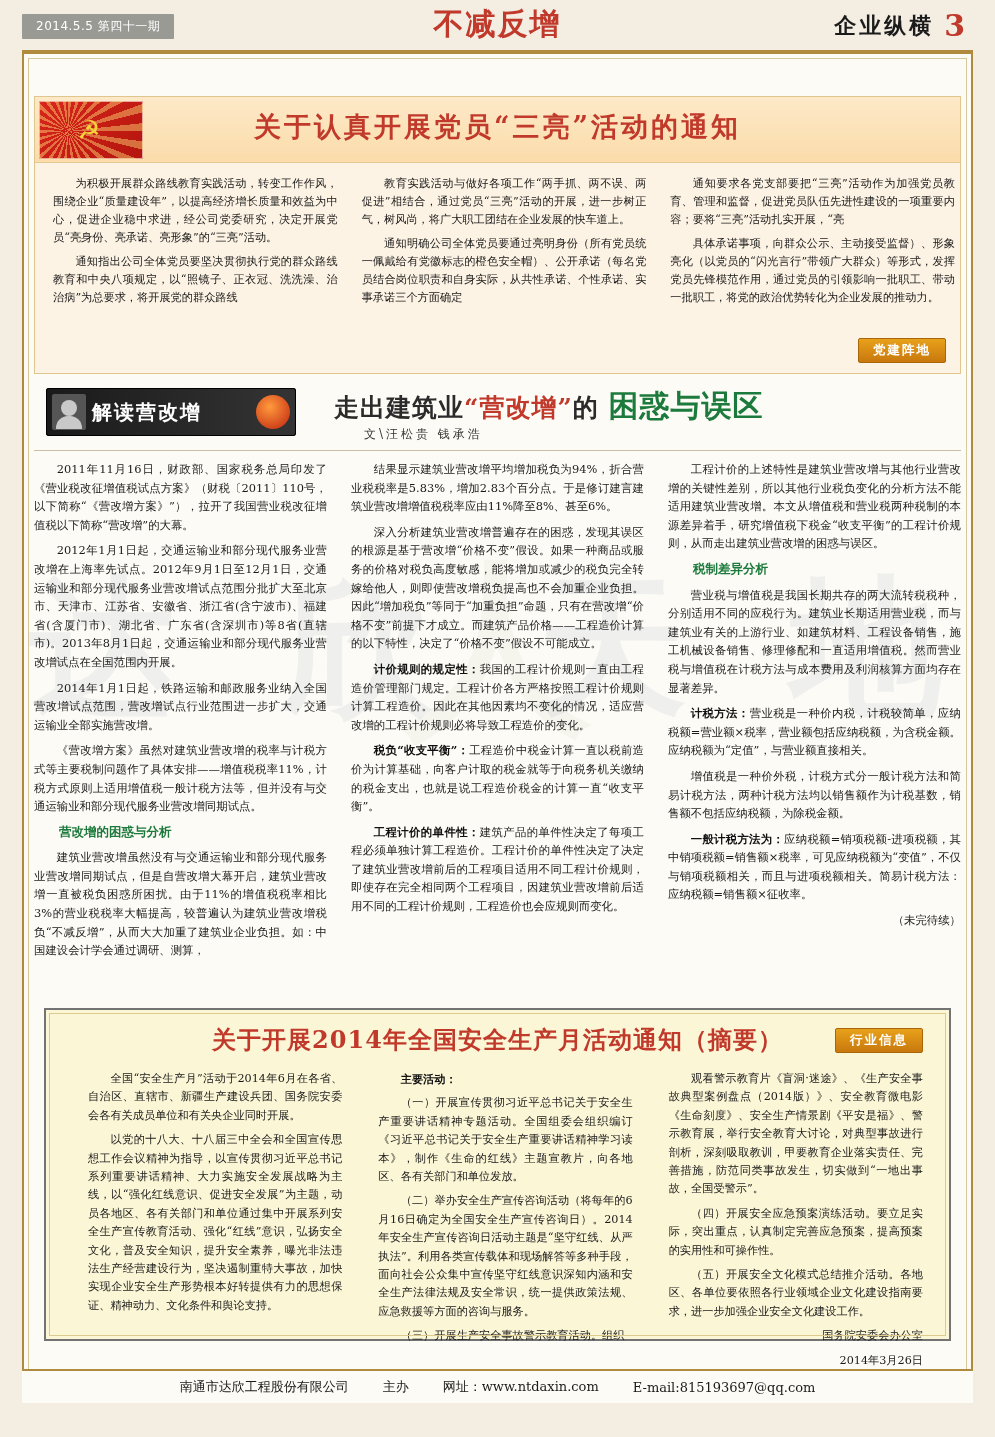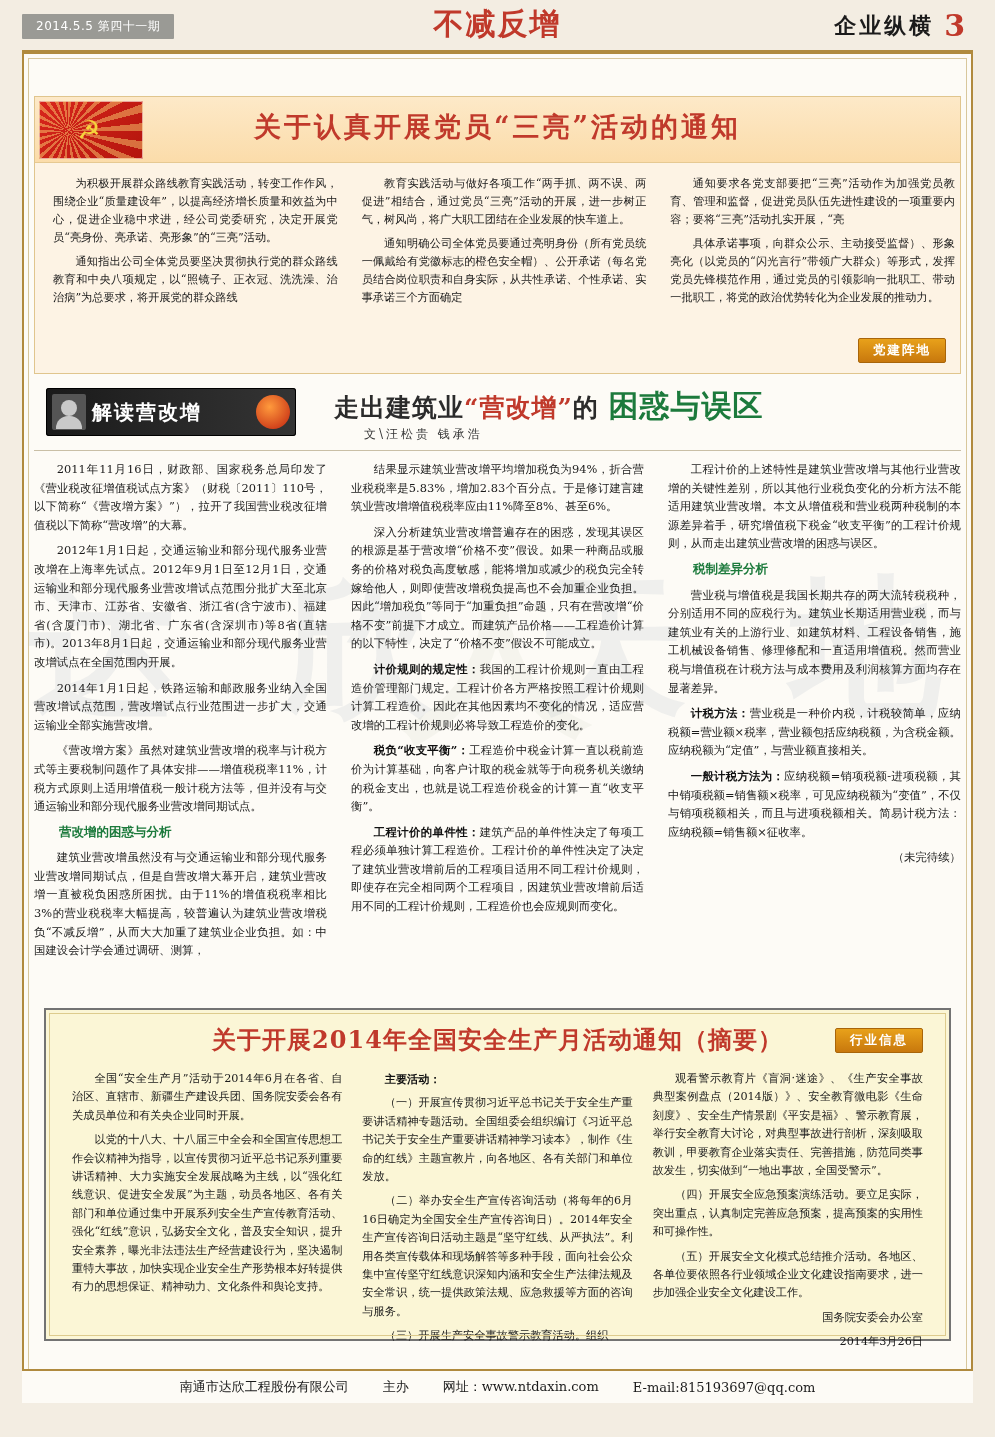--- a/index.html
+++ b/index.html
@@ -219,21 +219,21 @@
     border:1px solid #a8650a;
   }
   .art3-body{
     display:flex; gap:20px; padding:14px 26px 0 26px;
   }
   .art3-body .col{
     width:276px;
     font-family:"DejaVu Serif","Liberation Serif",serif;
     font-size:11.2px; line-height:18.4px; text-align:justify; color:#1a1a1a;
   }
-  .art3-body p{ margin:0 0 6px 0; text-indent:2em; }
+  .art3-body p{ margin:0 0 6px 16px; text-indent:2em; }
   .bold-h{ font-weight:bold; color:#111; text-indent:2em; margin:0 0 6px 0;}
 
   
   .footer{
     position:absolute; left:22px; right:22px; bottom:34px; height:34px;
     border-top:2px solid #b08a3e;
     display:flex; align-items:center; justify-content:center; gap:34px;
     font-size:13px; color:#1a1a1a;
     font-family:"DejaVu Serif","Liberation Serif",serif;
     background:#fdfbf6;
@@ -323,20 +323,21 @@
         <p><span class="inline-h">计价规则的规定性：</span><span>我国的工程计价规则一直由工程造价管理部门规定。工程计价各方严格按照工程计价规则计算工程造价。因此在其他因素均不变化的情况，适应营改增的工程计价规则必将导致工程造价的变化。</span></p>
         <p><span class="inline-h">税负“收支平衡”：</span><span>工程造价中税金计算一直以税前造价为计算基础，向客户计取的税金就等于向税务机关缴纳的税金支出，也就是说工程造价税金的计算一直“收支平衡”。</span></p>
         <p><span class="inline-h">工程计价的单件性：</span><span>建筑产品的单件性决定了每项工程必须单独计算工程造价。工程计价的单件性决定了决定了建筑业营改增前后的工程项目适用不同工程计价规则，即使存在完全相同两个工程项目，因建筑业营改增前后适用不同的工程计价规则，工程造价也会应规则而变化。</span></p>
       </div>
 
       <div class="col">
         <p>工程计价的上述特性是建筑业营改增与其他行业营改增的关键性差别，所以其他行业税负变化的分析方法不能适用建筑业营改增。本文从增值税和营业税两种税制的本源差异着手，研究增值税下税金“收支平衡”的工程计价规则，从而走出建筑业营改增的困惑与误区。</p>
         <p class="sub-h">税制差异分析</p>
         <p>营业税与增值税是我国长期共存的两大流转税税种，分别适用不同的应税行为。建筑业长期适用营业税，而与建筑业有关的上游行业、如建筑材料、工程设备销售，施工机械设备销售、修理修配和一直适用增值税。然而营业税与增值税在计税方法与成本费用及利润核算方面均存在显著差异。</p>
         <p><span class="inline-h">计税方法：</span><span>营业税是一种价内税，计税较简单，应纳税额=营业额×税率，营业额包括应纳税额，为含税金额。应纳税额为“定值”，与营业额直接相关。</span></p>
+        <p><span>增值税是一种价外税，计税方式分一般计税方法和简易计税方法，两种计税方法均以销售额作为计税基数，销售额不包括应纳税额，为除税金额。</span></p>
         <p><span class="inline-h">一般计税方法为：</span><span>应纳税额=销项税额-进项税额，其中销项税额=销售额×税率，可见应纳税额为“变值”，不仅与销项税额相关，而且与进项税额相关。简易计税方法：应纳税额=销售额×征收率。</span></p>
         <p class="sign-r">（未完待续）</p>
       </div>
     </div>
   </div>
 
   <div class="art3">
     <div class="art3-title">关于开展2014年全国安全生产月活动通知（摘要）</div>
     <div class="badge-ind">行业信息</div>
     <div class="art3-body">

